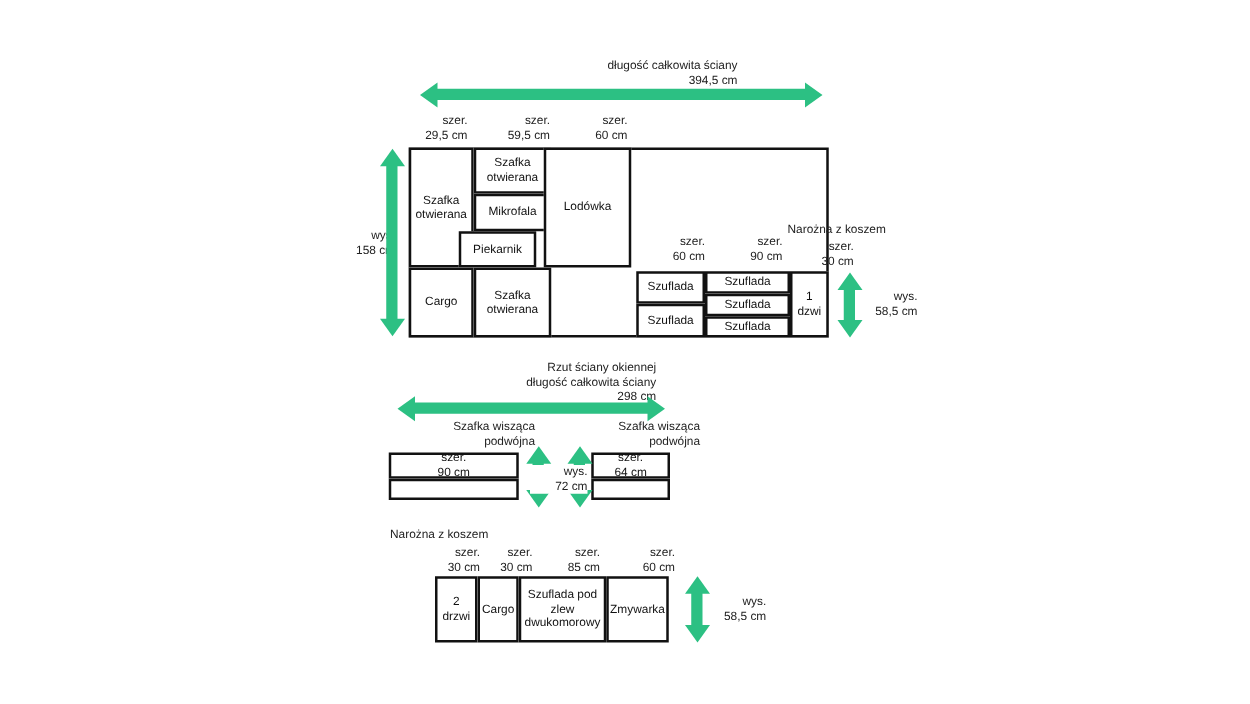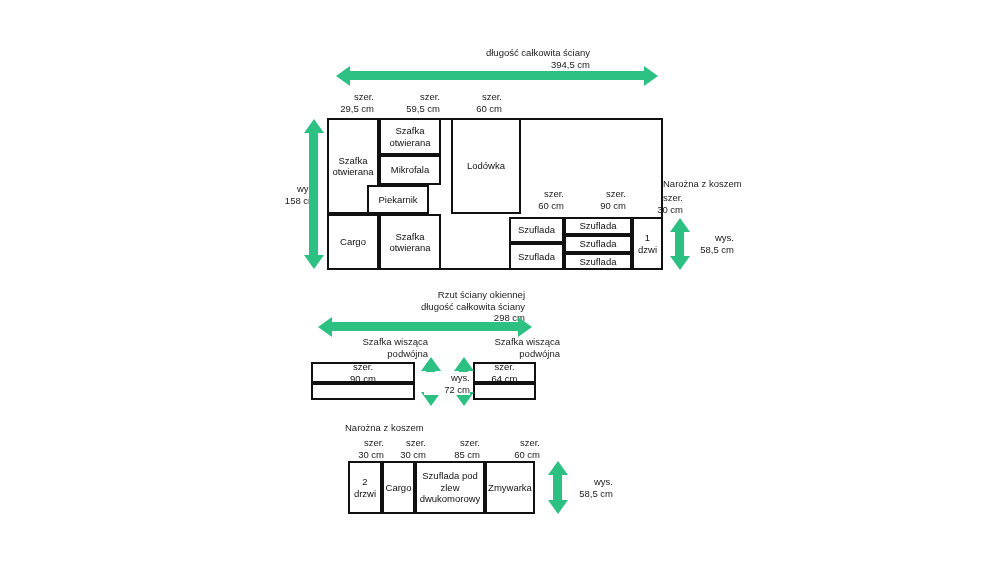--- a/index.html
+++ b/index.html
@@ -4,21 +4,21 @@
 <style>
   html,body{margin:0;padding:0;}
   body{
     width:1000px;height:563px;background:#ffffff;
     font-family:"Liberation Sans","DejaVu Sans",sans-serif;
     color:#1a1a1a;overflow:hidden;position:relative;
   }
   #canvas{position:absolute;left:0;top:0;width:1000px;height:563px;}
 
   .lbl{position:absolute;font-size:9.5px;line-height:11.5px;text-align:right;color:#222;white-space:pre-line;}
-  .lbl.left{text-align:left;margin-left:33px;}
+  .lbl.left{text-align:left;}
 
   .box{position:absolute;border:2px solid #111;box-sizing:border-box;background:transparent;}
   .cell{position:absolute;box-sizing:border-box;border:2px solid #111;display:flex;align-items:center;justify-content:center;
         font-size:9.5px;line-height:11.5px;text-align:center;color:#111;background:#fff;white-space:pre-line;padding:0 2px;}
 
   
   .arrowH{position:absolute;height:9px;background:#2CC083;}
   .arrowH::before,.arrowH::after{content:"";position:absolute;top:50%;width:0;height:0;
      border-top:10px solid transparent;border-bottom:10px solid transparent;transform:translateY(-50%);}
   .arrowH::before{left:-13px;border-right:14px solid #2CC083;}
@@ -52,21 +52,21 @@
   <div class="arrowV" style="left:309px;top:132px;width:9px;height:124px;"></div>
 
   <div class="box" style="left:327px;top:118px;width:336px;height:152px;"></div>
 
   <div class="cell" style="left:327px;top:118px;width:52px;height:96px;">Szafka
 otwierana</div>
   <div class="cell" style="left:379px;top:118px;width:62px;height:37px;">Szafka
 otwierana</div>
   <div class="cell" style="left:379px;top:155px;width:62px;height:30px;">Mikrofala</div>
   <div class="cell" style="left:367px;top:185px;width:62px;height:29px;">Piekarnik</div>
-  <div class="cell" style="left:451px;top:118px;width:70px;height:96px;">Lodówka</div>
+  <div class="cell" style="left:435px;top:118px;width:70px;height:96px;">Lodówka</div>
 
   <div class="cell" style="left:327px;top:214px;width:52px;height:56px;">Cargo</div>
   <div class="cell" style="left:379px;top:214px;width:62px;height:56px;">Szafka
 otwierana</div>
 
   <div class="cell" style="left:509px;top:217px;width:55px;height:26px;">Szuflada</div>
   <div class="cell" style="left:509px;top:243px;width:55px;height:27px;">Szuflada</div>
 
   <div class="cell" style="left:564px;top:217px;width:68px;height:18px;">Szuflada</div>
   <div class="cell" style="left:564px;top:235px;width:68px;height:18px;">Szuflada</div>

